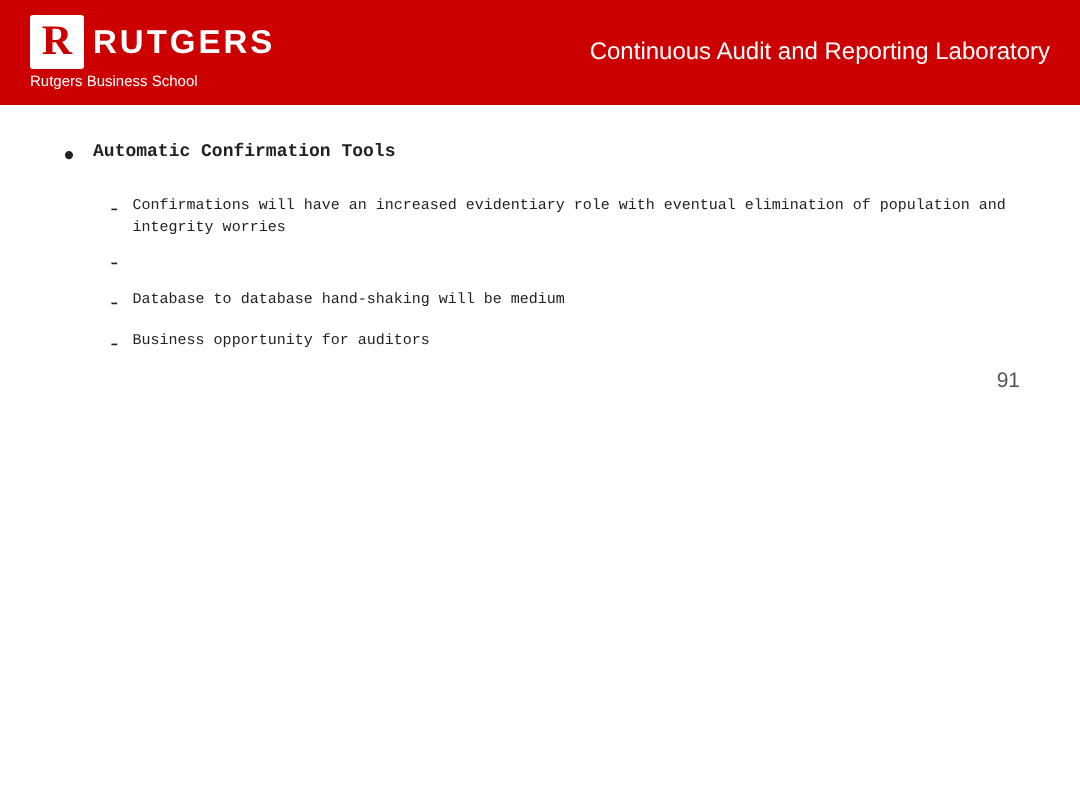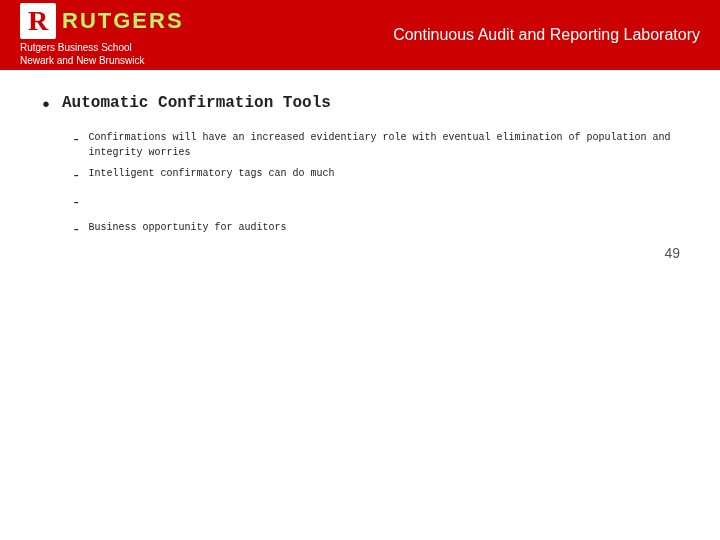--- a/index.html
+++ b/index.html
@@ -54,21 +54,21 @@
       width: 36px;
       height: 36px;
       display: flex;
       align-items: center;
       justify-content: center;
       border-radius: 2px;
       line-height: 1;
     }
 
     .rutgers-text {
-      color: #bef264;
+      color: #ffffff;
       font-size: 22px;
       font-weight: 900;
       font-family: Arial, sans-serif;
       letter-spacing: 2px;
     }
 
     .rutgers-sub {
       color: white;
       font-size: 10px;
       font-family: Liberation Sans, sans-serif;
@@ -110,21 +110,21 @@
     }
 
     .bullet-dot {
       font-size: 20px;
       color: #222;
       line-height: 1.2;
       flex-shrink: 0;
     }
 
     .main-bullet-text {
-      font-size: 16px;
+      font-size: 12px;
       font-family: 'Courier New', Courier, monospace;
       color: #222;
       font-weight: bold;
     }
 
     .sub-bullets {
       margin-left: 32px;
       display: flex;
       flex-direction: column;
       gap: 6px;
@@ -166,21 +166,20 @@
 
 <div class="header">
   <div class="logo-area">
     <div class="rutgers-logo">
       <div class="rutgers-wordmark">
         <div class="rutgers-r">R</div>
         <div class="rutgers-text">RUTGERS</div>
       </div>
       <div class="rutgers-sub">
         <div>Rutgers Business School</div>
-        <div>Newark and New Brunswick</div>
       </div>
     </div>
   </div>
 
   <div class="header-title">Continuous Audit and Reporting Laboratory</div>
 </div>
 
 <div class="content">
 
 
@@ -192,29 +191,29 @@
 
     <div class="sub-bullets">
 
       <div class="sub-bullet">
         <span class="sub-bullet-dash">-</span>
         <span class="sub-bullet-text">Confirmations will have an increased evidentiary role with eventual elimination of population and integrity worries</span>
       </div>
 
       <div class="sub-bullet">
         <span class="sub-bullet-dash">-</span>
-        <span class="sub-bullet-text">Intelligent confirmatory tags can do much</span>
-      </div>
-
-      <div class="sub-bullet">
-        <span class="sub-bullet-dash">-</span>
+      </div>
+
+      <div class="sub-bullet">
+        <span class="sub-bullet-dash">-</span>
+        <span class="sub-bullet-text">Database to database hand-shaking will be medium</span>
       </div>
 
       <div class="sub-bullet">
         <span class="sub-bullet-dash">-</span>
         <span class="sub-bullet-text">Business opportunity for auditors</span>
       </div>
 
     </div>
   </div>
 
-  <div class="page-number">49</div>
+  <div class="page-number">91</div>
 </div>
 
 </body></html>

